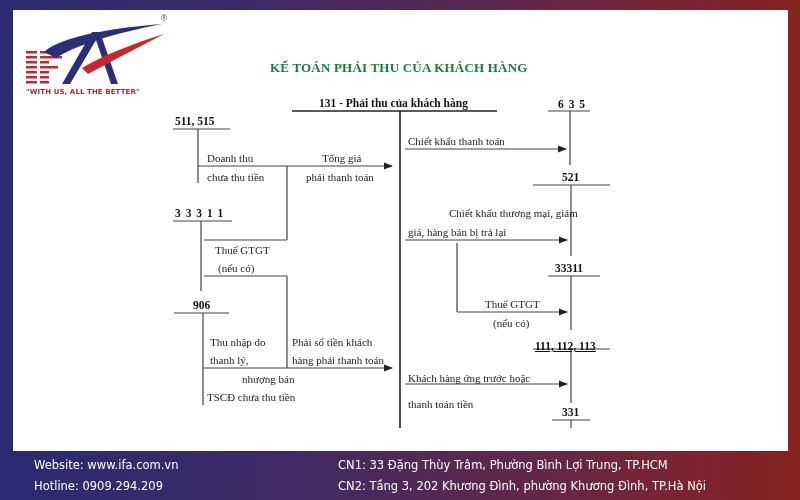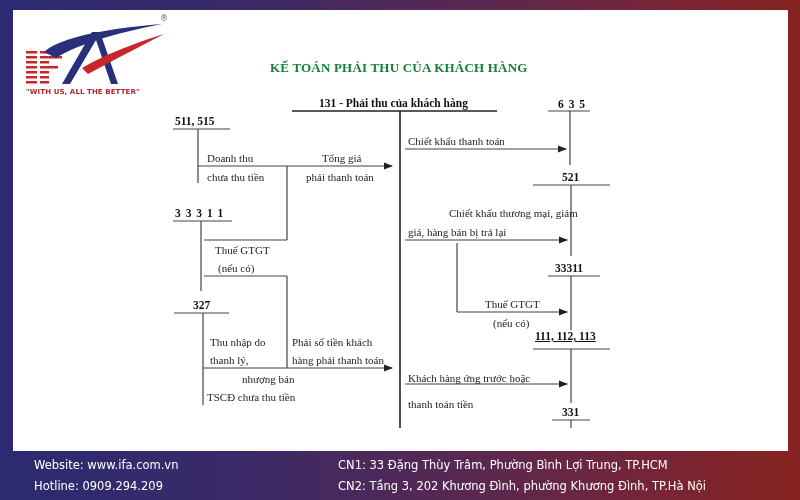--- a/index.html
+++ b/index.html
@@ -120,26 +120,26 @@
 
     <line x1="552" y1="420" x2="590" y2="420"></line>
     <line x1="571" y1="420" x2="571" y2="428"></line>
   </g>
 </svg>
 
 <div class="t b" style="left:319px; top:97px;">131 - Phải thu của khách hàng</div>
 
 <div class="t b" style="left:175px; top:115px;">511, 515</div>
 <div class="t b" style="left:175px; top:207px; letter-spacing:1px;">3 3 3 1 1</div>
-<div class="t b" style="left:193px; top:299px;">327</div>
+<div class="t b" style="left:193px; top:299px;">906</div>
 
 <div class="t b" style="left:558px; top:98px; letter-spacing:1px;">6 3 5</div>
 <div class="t b" style="left:562px; top:171px;">521</div>
 <div class="t b" style="left:555px; top:262px;">33311</div>
-<div class="t b" style="left:535px; top:330px; text-decoration:underline;">111, 112, 113</div>
+<div class="t b" style="left:535px; top:340px; text-decoration:underline;">111, 112, 113</div>
 <div class="t b" style="left:562px; top:406px;">331</div>
 
 <div class="t" style="left:207px; top:152px;">Doanh thu</div>
 <div class="t" style="left:207px; top:171px;">chưa thu tiền</div>
 <div class="t" style="left:322px; top:152px;">Tổng giá</div>
 <div class="t" style="left:306px; top:171px;">phải thanh toán</div>
 <div class="t" style="left:215px; top:244px;">Thuế GTGT</div>
 <div class="t" style="left:218px; top:262px;">(nếu có)</div>
 <div class="t" style="left:210px; top:336px;">Thu nhập do</div>
 <div class="t" style="left:210px; top:354px;">thanh lý,</div>

